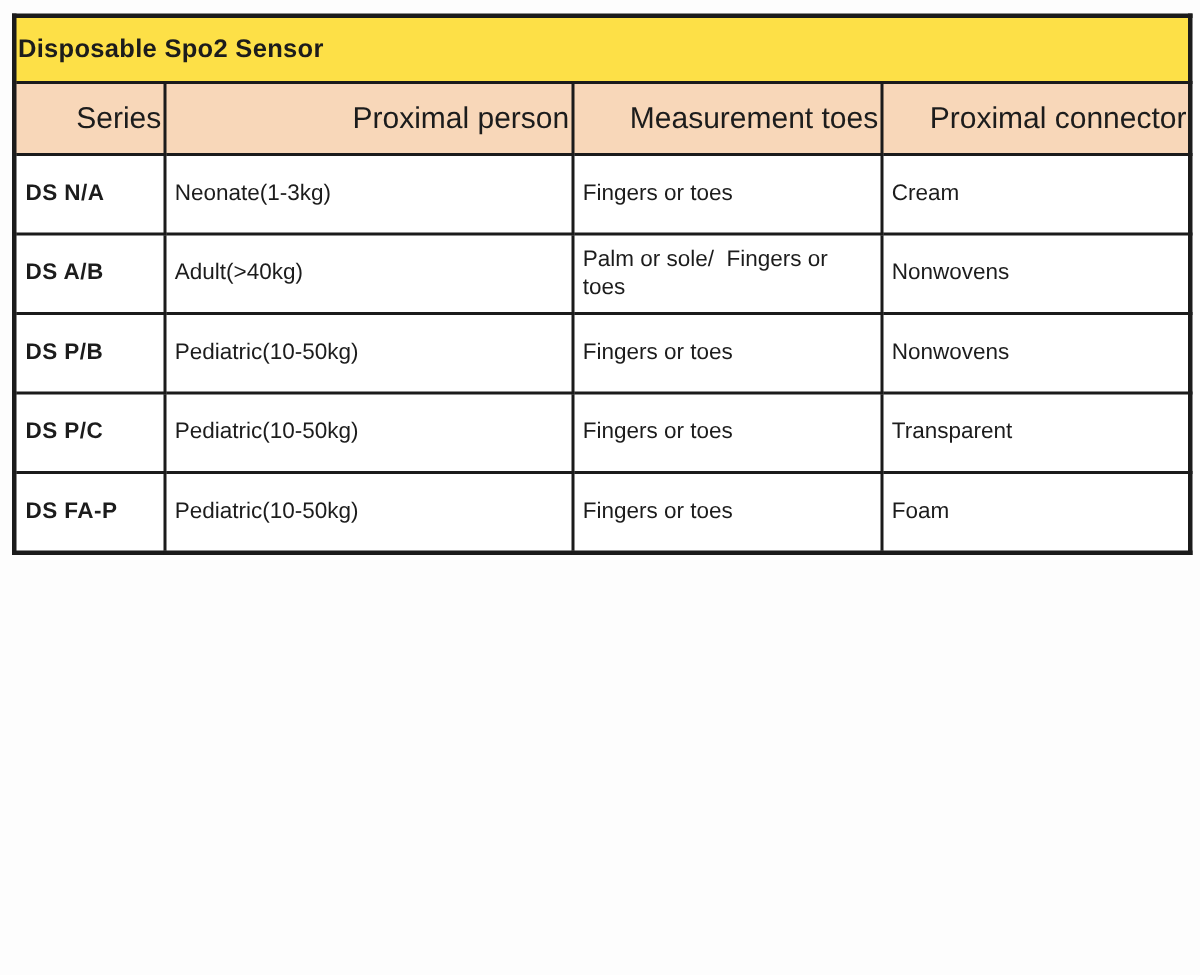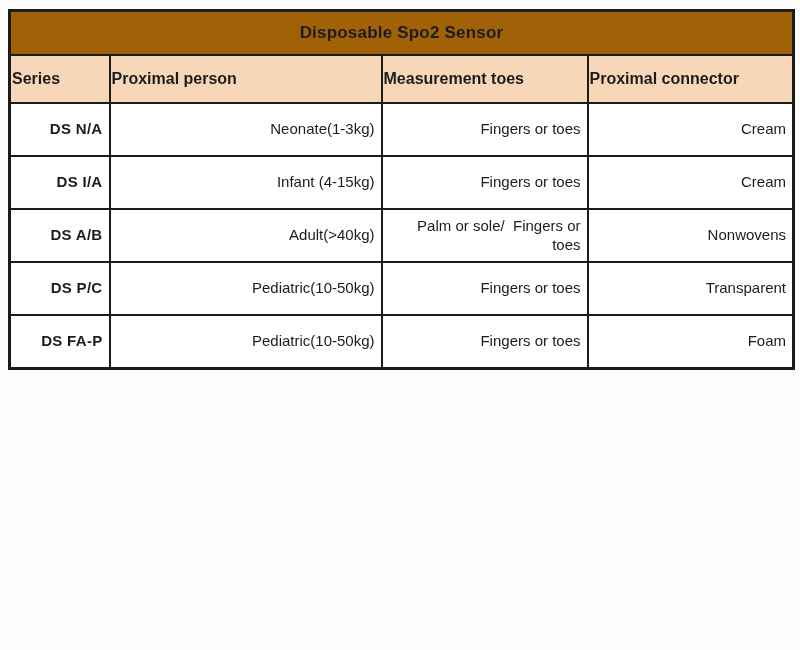--- a/index.html
+++ b/index.html
@@ -29,37 +29,37 @@
   }
   table.spec {
     border-width: 3px;
   }
   col.c-series   { width: 100px; }
   col.c-person   { width: 272px; }
   col.c-part     { width: 206px; }
   col.c-conn     { width: 206px; }
 
   .title-row td {
-    background: #a16207;
+    background: #fde047;
     height: 40px;
-    text-align: center;
+    text-align: left;
     font-weight: bold;
     font-size: 17px;
     letter-spacing: 0.2px;
   }
   .head-row th {
     background: #f8d7b9;
     height: 44px;
-    text-align: left;
-    font-weight: bold;
-    font-size: 16px;
+    text-align: right;
+    font-weight: normal;
+    font-size: 20px;
   }
   .data-row td {
     height: 47px;
-    text-align: right;
+    text-align: left;
     vertical-align: middle;
     font-size: 15px;
     font-weight: normal;
     background: #ffffff;
     padding: 2px 6px;
     line-height: 1.25;
   }
   .data-row td.series {
     font-weight: bold;
     font-size: 15px;
@@ -88,29 +88,29 @@
         <th>Proximal connector</th>
       </tr>
 
       <tr class="data-row">
         <td class="series">DS N/A</td>
         <td>Neonate(1-3kg)</td>
         <td>Fingers or toes</td>
         <td>Cream</td>
       </tr>
       <tr class="data-row">
-        <td class="series">DS I/A</td>
-        <td>Infant (4-15kg)</td>
-        <td>Fingers or toes</td>
-        <td>Cream</td>
-      </tr>
-      <tr class="data-row">
         <td class="series">DS A/B</td>
         <td>Adult(&gt;40kg)</td>
         <td>Palm or sole/&nbsp;&nbsp;Fingers or toes</td>
+        <td>Nonwovens</td>
+      </tr>
+      <tr class="data-row">
+        <td class="series">DS P/B</td>
+        <td>Pediatric(10-50kg)</td>
+        <td>Fingers or toes</td>
         <td>Nonwovens</td>
       </tr>
       <tr class="data-row">
         <td class="series">DS P/C</td>
         <td>Pediatric(10-50kg)</td>
         <td>Fingers or toes</td>
         <td>Transparent</td>
       </tr>
       <tr class="data-row">
         <td class="series">DS FA-P</td>

